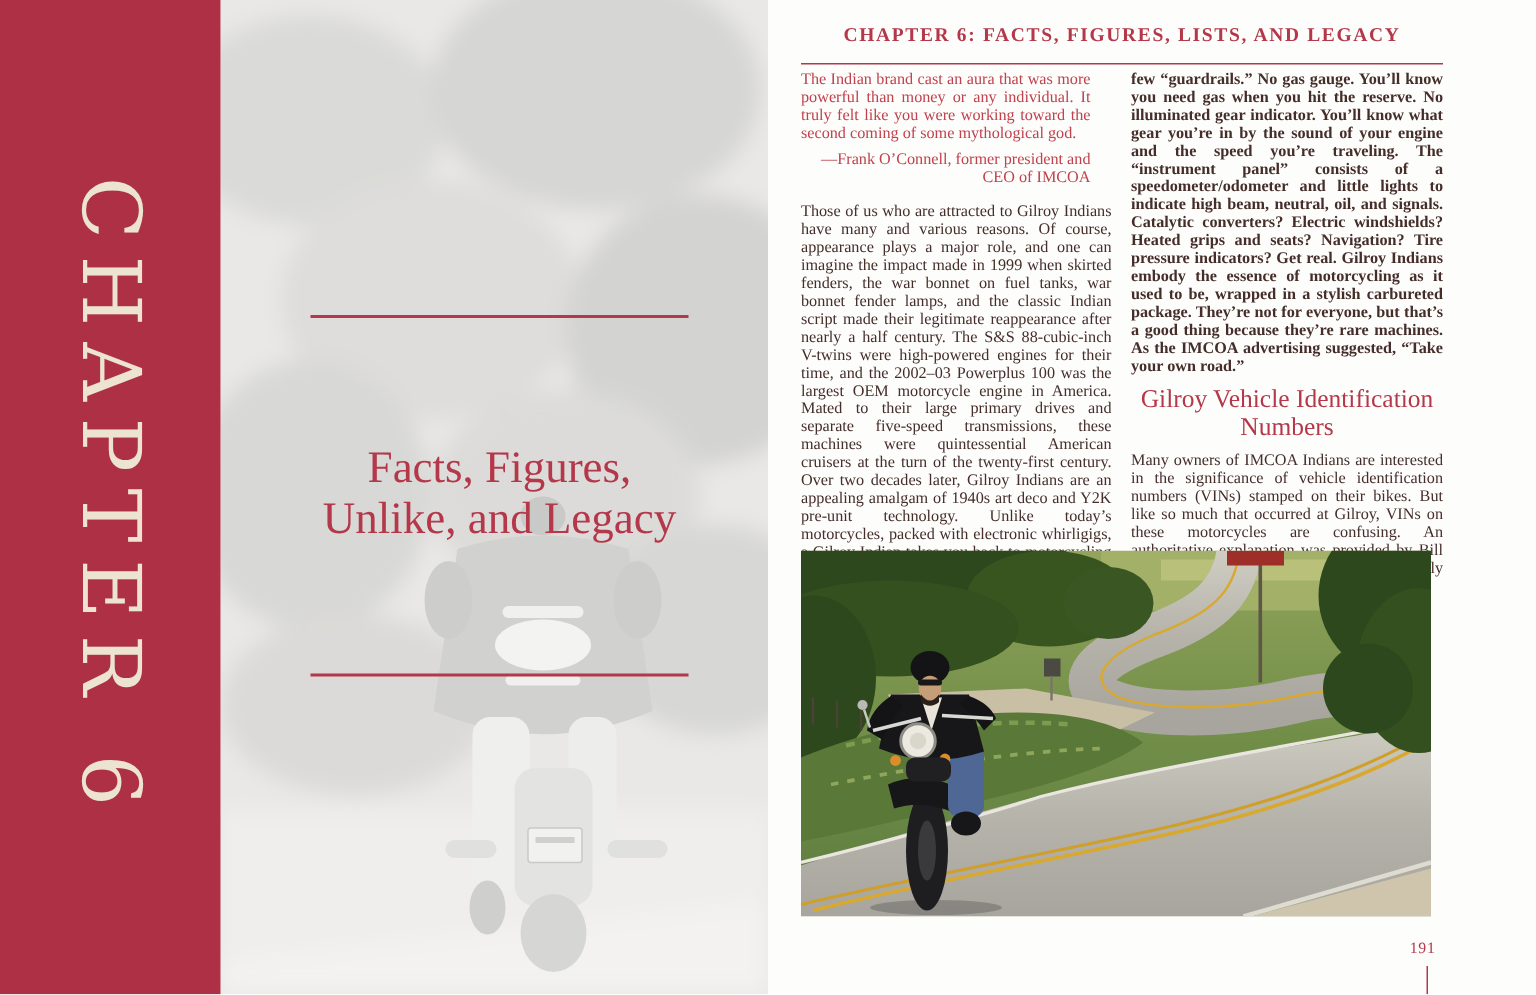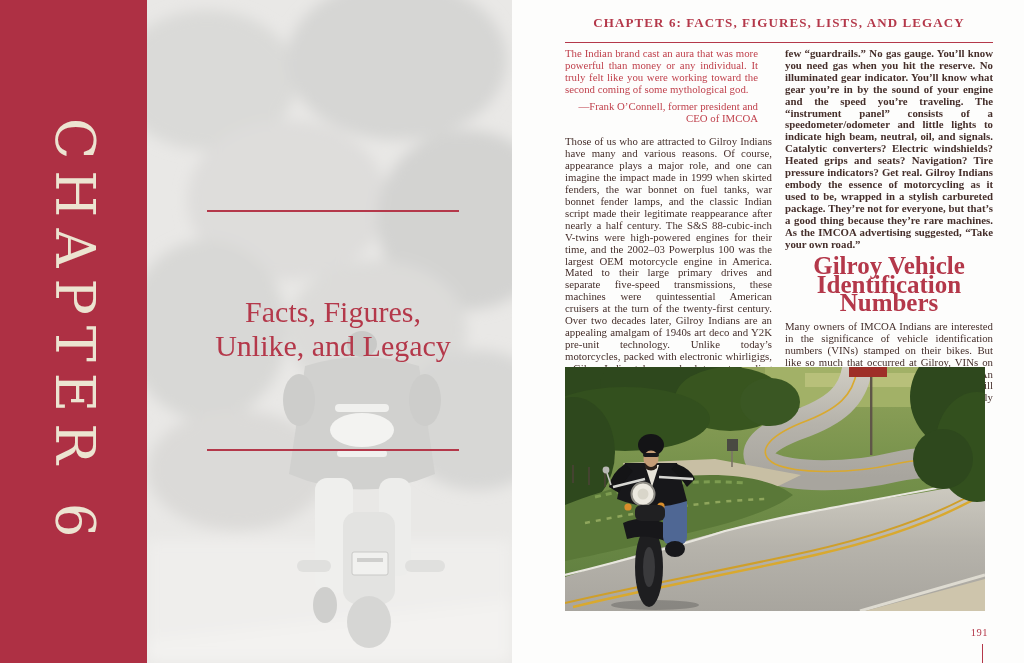--- a/index.html
+++ b/index.html
@@ -28,37 +28,37 @@
     font-size:54px;letter-spacing:11px;color:var(--cream);line-height:1;
   }
   .title-rule{position:absolute;left:207px;width:252px;height:1.5px;background:var(--accent);}
   .rule-top{top:210px;}
   .rule-bottom{top:449px;}
   .chapter-title{
     position:absolute;left:200px;top:295px;width:266px;text-align:center;
     color:var(--accent);font-size:30px;line-height:34px;font-weight:400;
   }
   
-  .right-page{position:absolute;left:530px;top:0;width:494px;height:509px;}
+  .right-page{position:absolute;left:499px;top:0;width:494px;height:509px;}
   .running-head{
     position:absolute;left:35px;top:15px;width:428px;text-align:center;
     color:var(--accent);font-weight:bold;font-size:13px;letter-spacing:1.1px;
   }
   .head-rule{position:absolute;left:35px;top:42px;width:428px;height:1.2px;background:var(--accent);}
   .col{position:absolute;top:48px;color:var(--body-ink);
     font-size:10.8px;line-height:11.9px;text-align:justify;}
   .col1{left:35px;width:207px;font-family:Liberation Serif, serif;}
   .col2{left:255px;width:208px;}
   .epigraph{color:var(--epigraph);width:193px;}
   .attribution{color:var(--epigraph);margin-top:5px;width:193px;text-align:right;}
   .body-para{margin-top:12px;}
   .col2 .body-para{margin-top:0;font-weight:bold;}
   .section-heading{
-    color:var(--accent);text-align:center;font-size:25px;line-height:18.5px;
-    margin-top:7px;text-align:center;font-weight:700;
+    color:var(--accent);text-align:center;font-size:17px;line-height:18.5px;
+    margin-top:7px;text-align:center;font-weight:400;
   }
   .section-para{margin-top:8px;}
   .photo{position:absolute;left:35px;top:367px;width:420px;height:244px;overflow:hidden;}
   .folio{position:absolute;left:400px;top:627px;width:58px;text-align:right;
     color:var(--accent);font-size:10.5px;letter-spacing:.5px;}
   .folio-tick{position:absolute;left:452px;top:644px;width:1.2px;height:19px;background:var(--accent);}
 </style>
 </head>
 <body>
 

